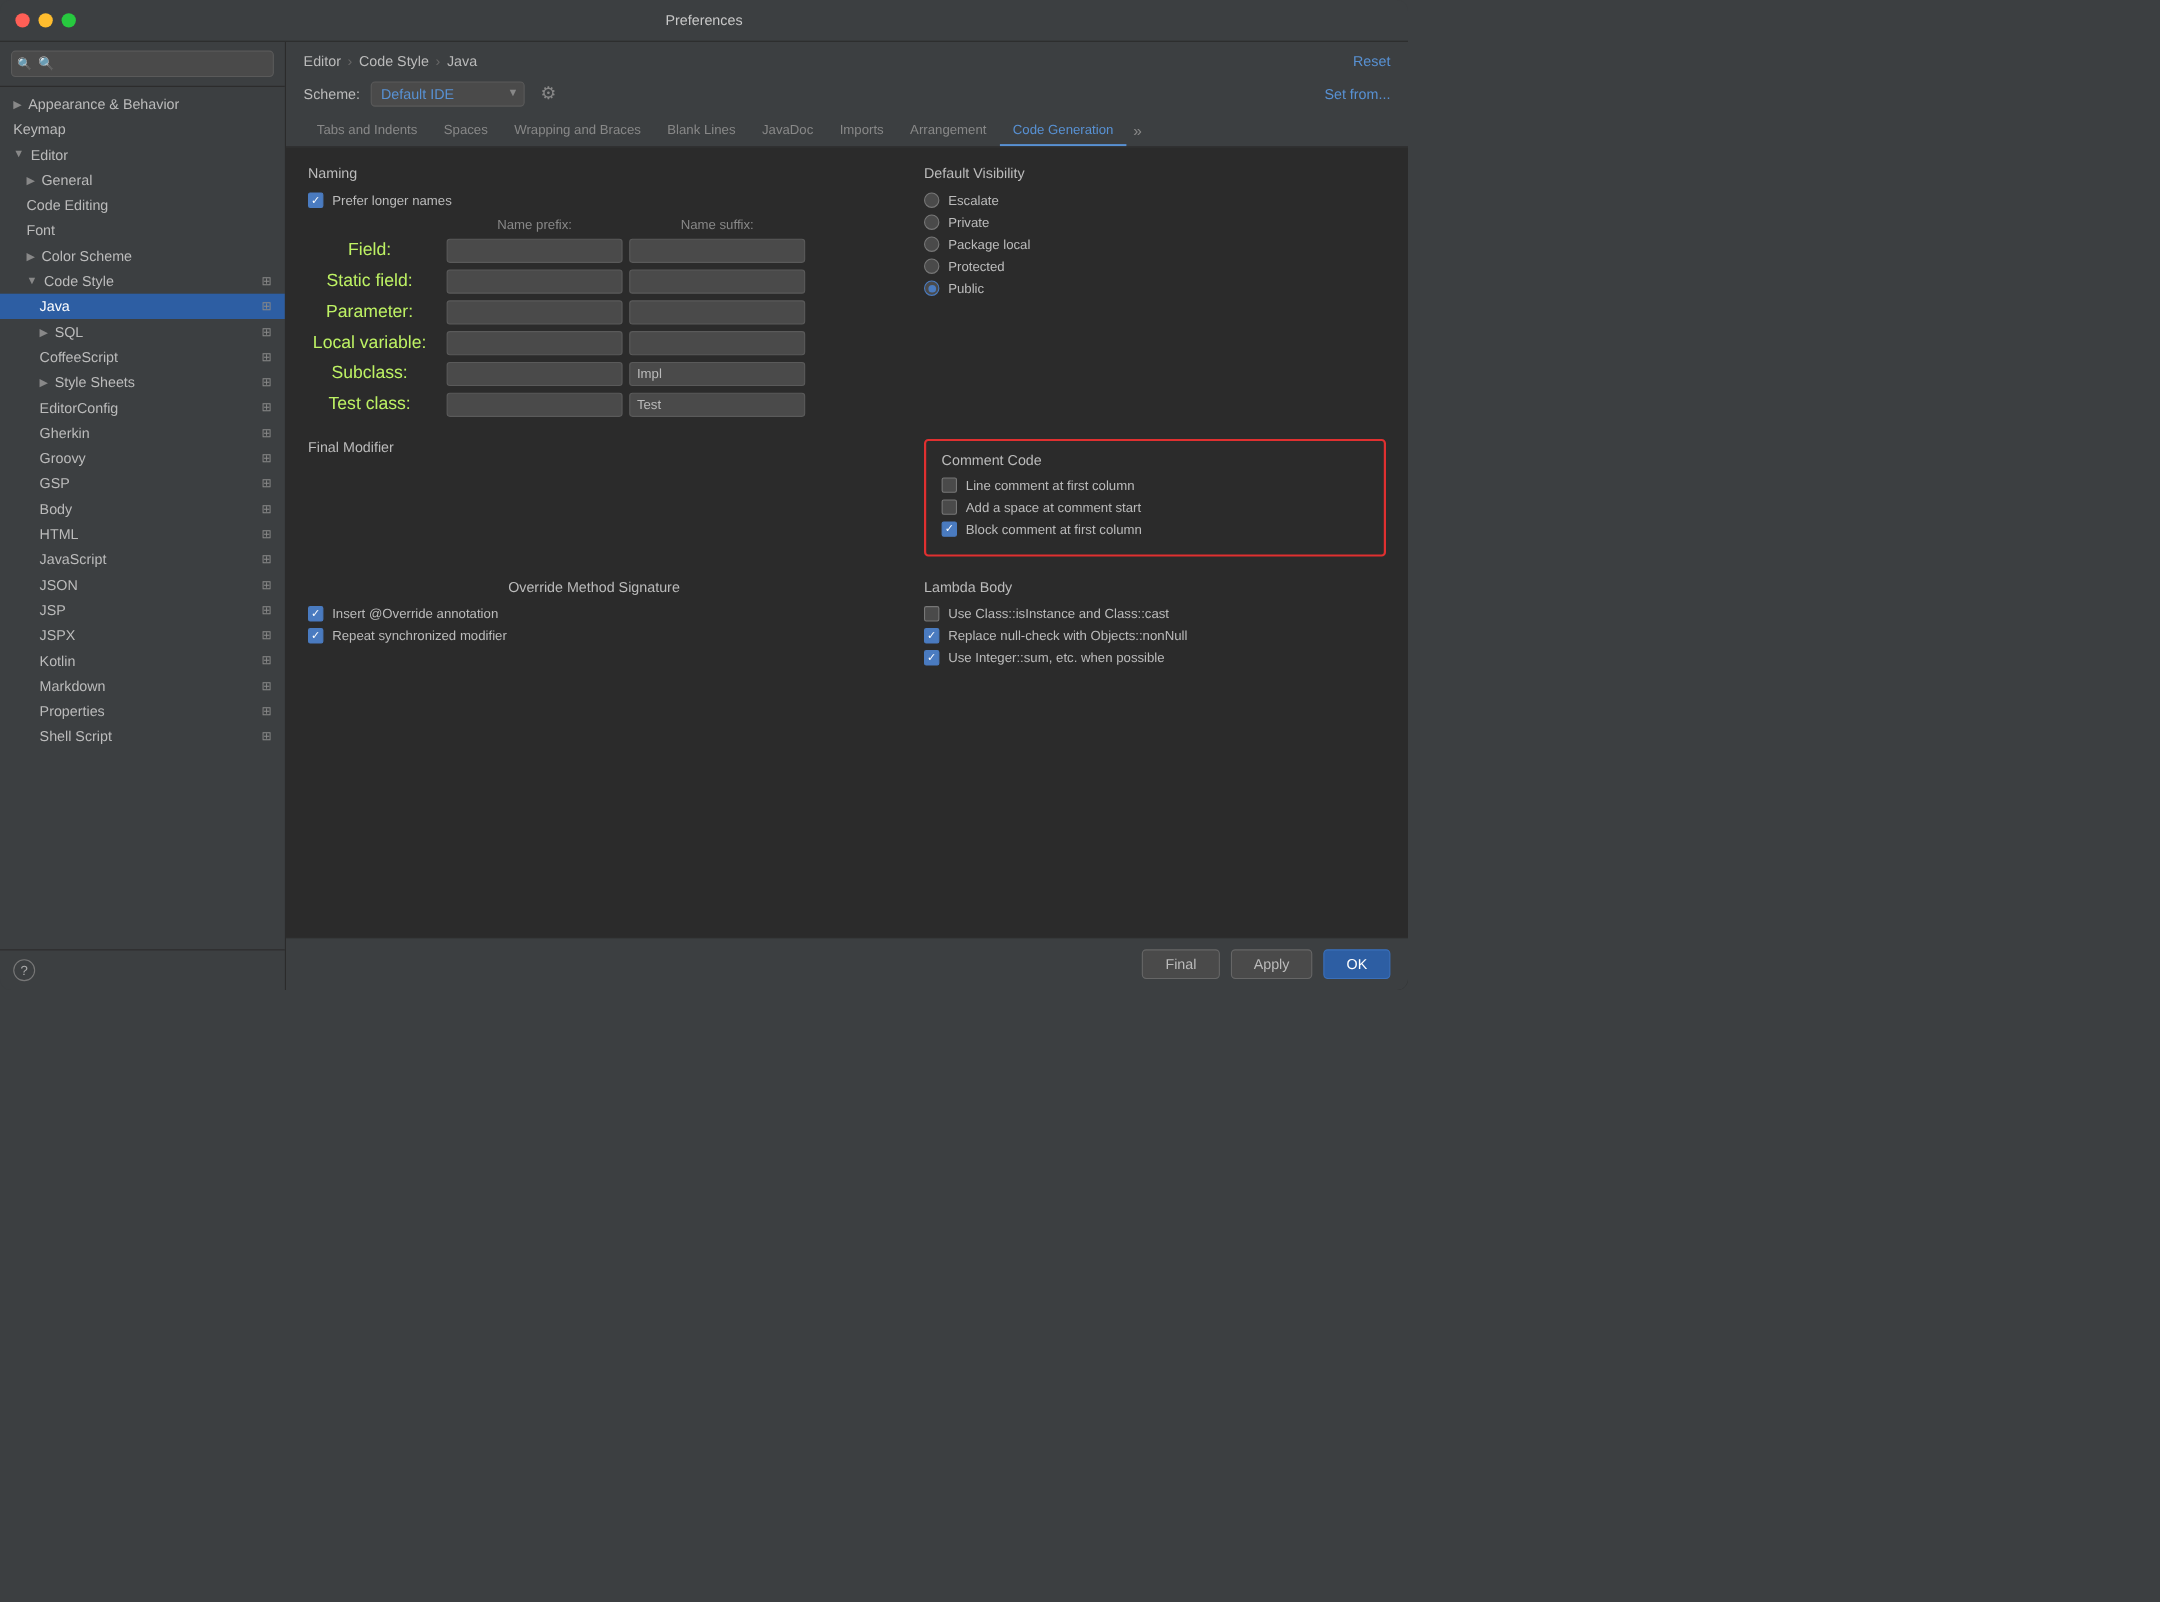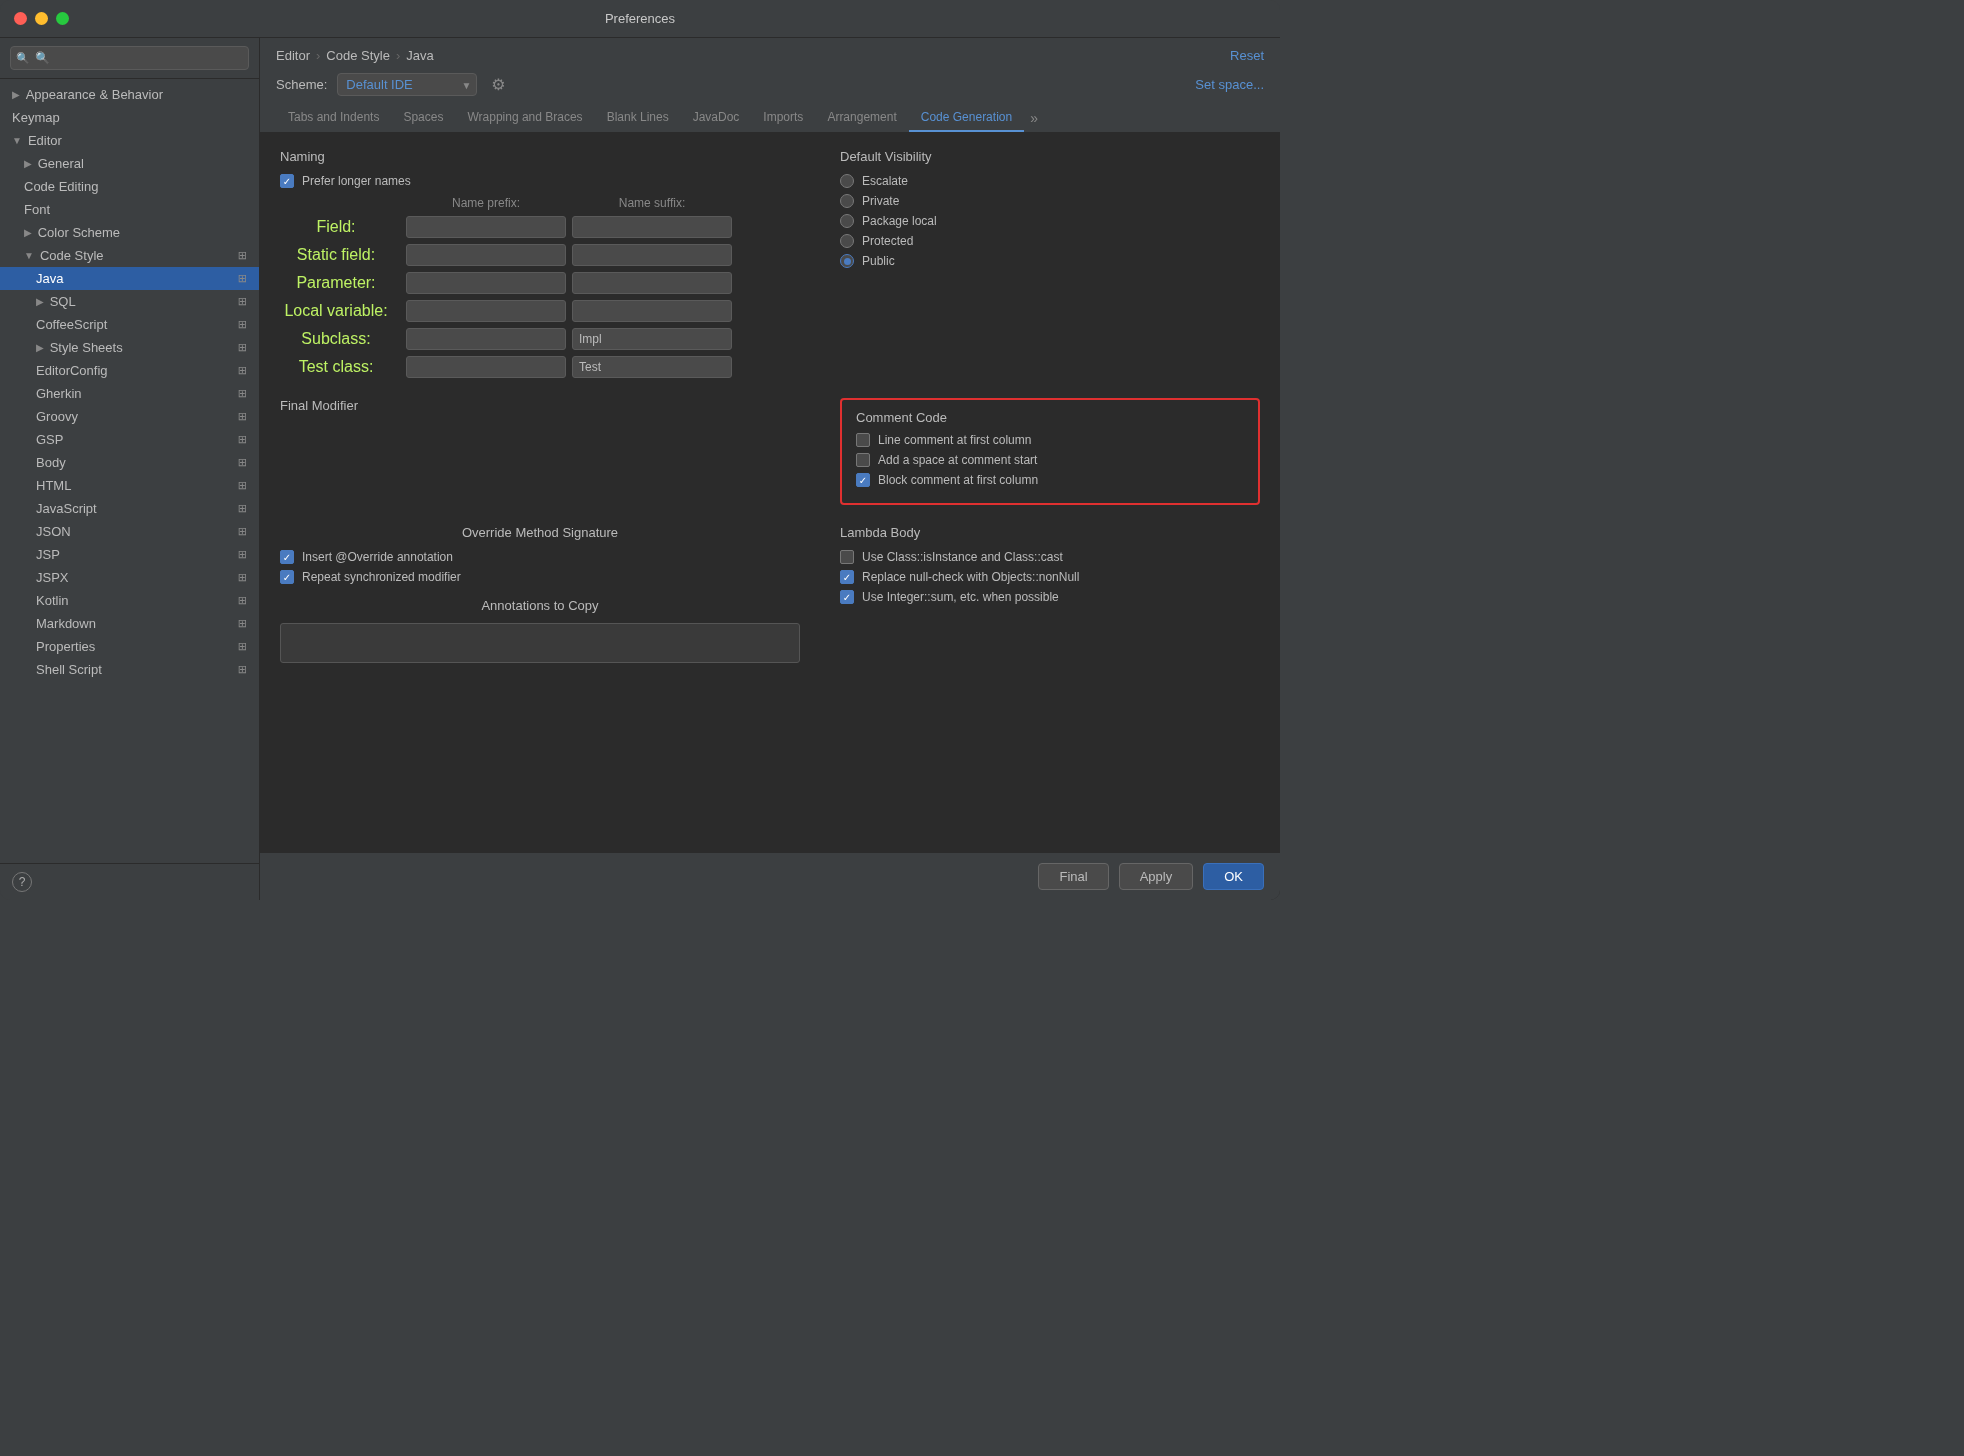--- a/index.html
+++ b/index.html
@@ -562,21 +562,21 @@
 
       <div class="scheme-row">
         <span class="scheme-label">Scheme:</span>
         <div class="scheme-select-wrap">
           <select class="scheme-select">
             <option>Default  IDE</option>
           </select>
           <span class="scheme-select-arrow">▼</span>
         </div>
         <button class="gear-btn">⚙</button>
-        <span class="set-from">Set space...</span>
+        <span class="set-from">Set from...</span>
       </div>
 
       <div class="tabs-row">
         <div class="tab">
           <span>Tabs and Indents</span>
         </div>
         <div class="tab">
           <span>Spaces</span>
         </div>
         <div class="tab">
@@ -697,24 +697,20 @@
         <div class="col-left override-section">
           <div class="section-title">Override Method Signature</div>
           <div class="checkbox-row">
             <div class="cb checked"></div>
             <span class="cb-label">Insert @Override annotation</span>
           </div>
           <div class="checkbox-row">
             <div class="cb checked"></div>
             <span class="cb-label">Repeat synchronized modifier</span>
           </div>
-          <div style="margin-top:14px;">
-            <div class="section-title">Annotations to Copy</div>
-            <div style="height:40px; background:#3a3a3a; border:1px solid #555; border-radius:3px; margin-top:4px;"></div>
-          </div>
         </div>
         <div class="col-right lambda-section">
           <div class="section-title">Lambda Body</div>
           <div class="checkbox-row">
             <div class="cb"></div>
             <span class="cb-label">Use Class::isInstance and Class::cast</span>
           </div>
           <div class="checkbox-row">
             <div class="cb checked"></div>
             <span class="cb-label">Replace null-check with Objects::nonNull</span>

